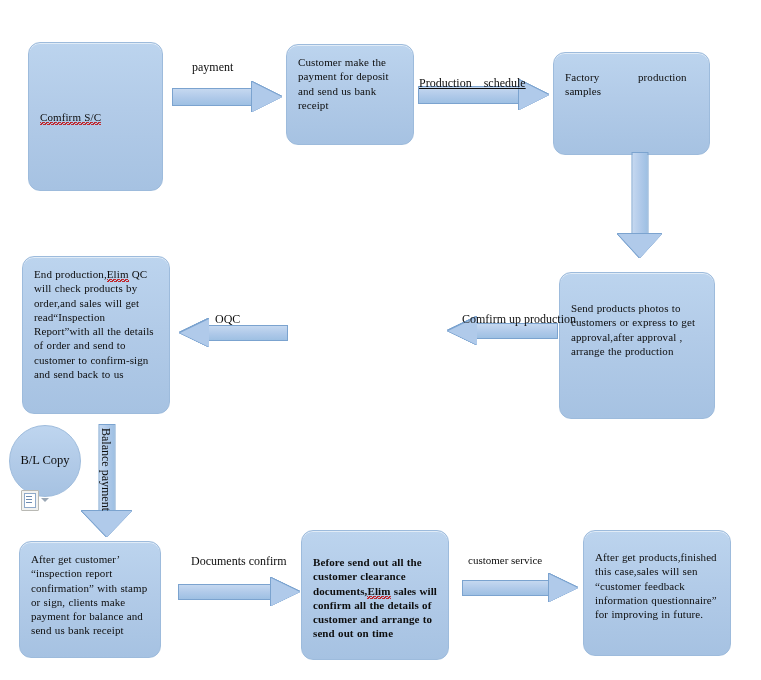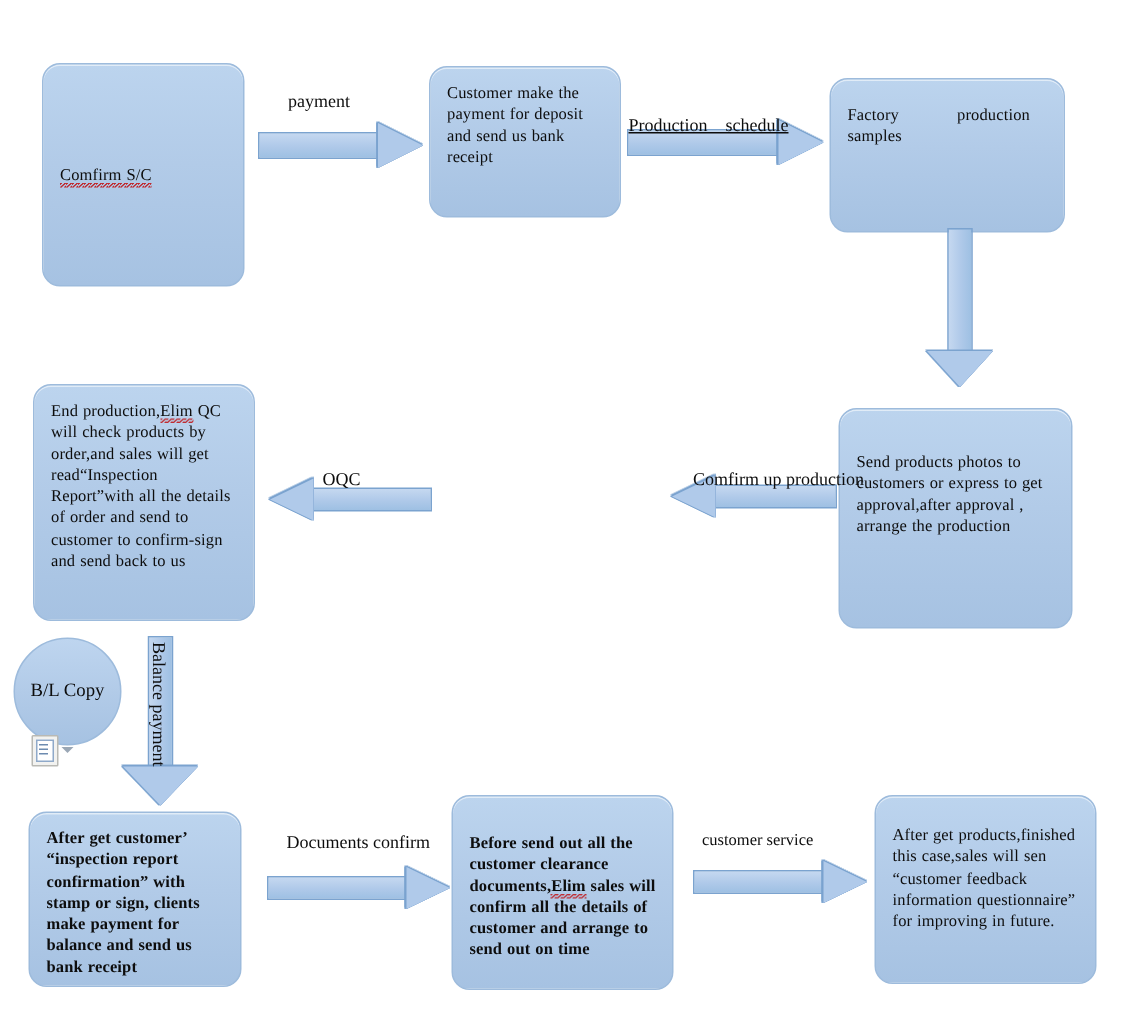--- a/index.html
+++ b/index.html
@@ -222,21 +222,21 @@
   <div class="paste-icon" style="left:21px; top:490px;"></div>
   <div class="paste-caret" style="left:41px; top:498px;"></div>
 
 
   <div class="arrow-d" style="position:absolute; left:82px; top:424px; width:50px; height:113px;">
     <div class="shaft" style="width:17px; height:88px;"></div>
     <div class="head" style="border-left:25px solid transparent; border-right:25px solid transparent; border-top:26px solid #b0caea; filter:drop-shadow(0.6px 0 0 #7ba3cf) drop-shadow(-0.6px 0 0 #7ba3cf) drop-shadow(0 0.6px 0 #7ba3cf) drop-shadow(0 -0.6px 0 #7ba3cf);"></div>
   </div>
   <div class="arrow-label vert" style="left:112px; top:428px;">Balance payment</div>
 
-  <div class="node" style="left:19px; top:541px; width:142px; height:117px;font-weight:bold;">
+  <div class="node" style="left:19px; top:541px; width:142px; height:117px;">
     <span class="txt">After get customer’
  “inspection report confirmation” with stamp or sign, clients make payment for balance and send us bank receipt</span>
   </div>
 
   <div class="arrow-r" style="left:178px; top:578px; width:122px; height:28px;">
     <div class="shaft" style="width:93px; height:16px;"></div>
     <div class="head" style="border-top:14px solid transparent; border-bottom:14px solid transparent; border-left:29px solid #b0caea; filter:drop-shadow(0.6px 0 0 #7ba3cf) drop-shadow(-0.6px 0 0 #7ba3cf) drop-shadow(0 0.6px 0 #7ba3cf) drop-shadow(0 -0.6px 0 #7ba3cf);"></div>
   </div>
   <div class="arrow-label" style="left:191px; top:555px;">Documents confirm</div>
 

